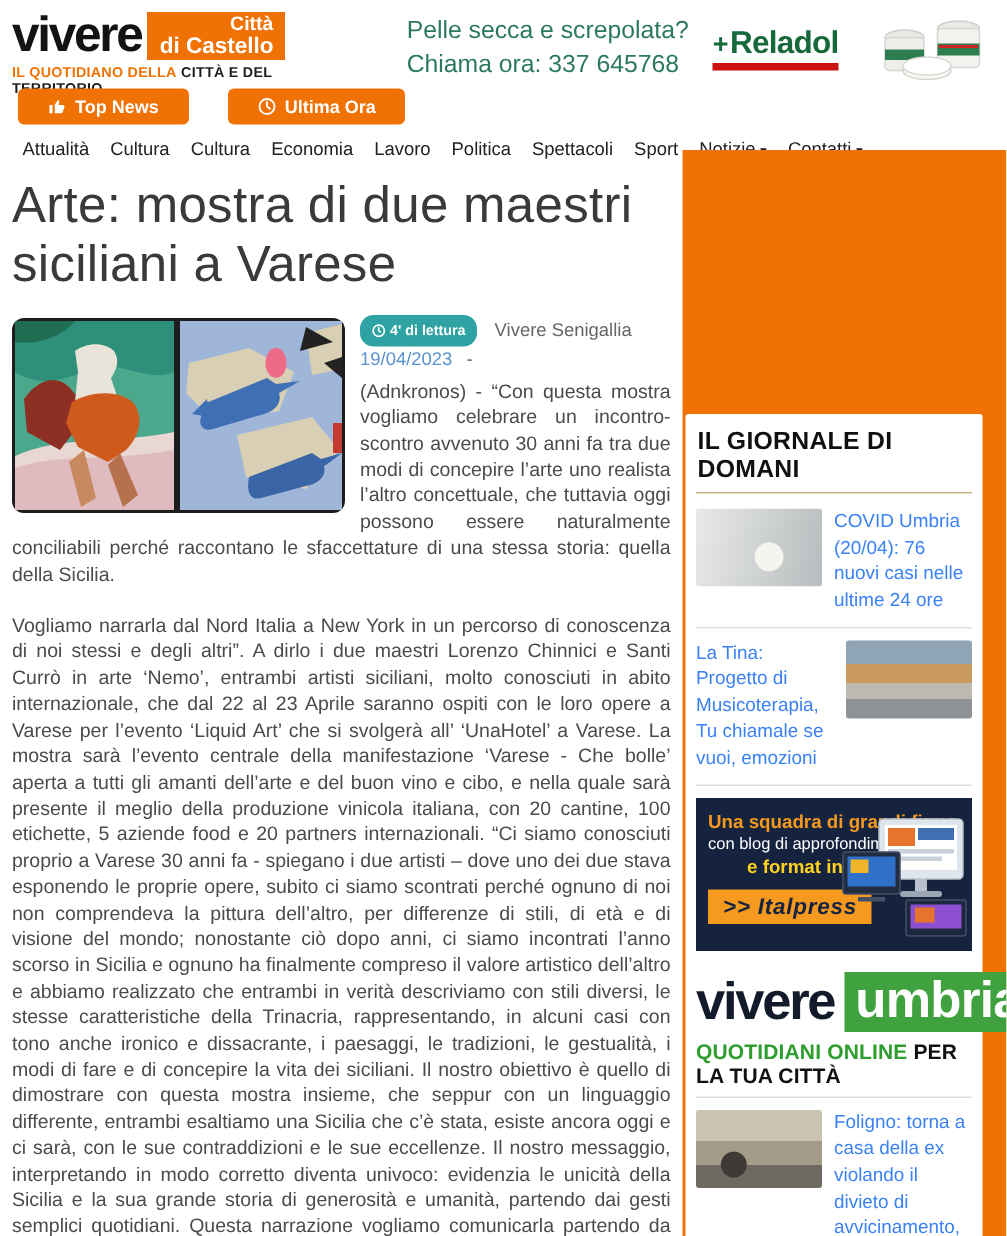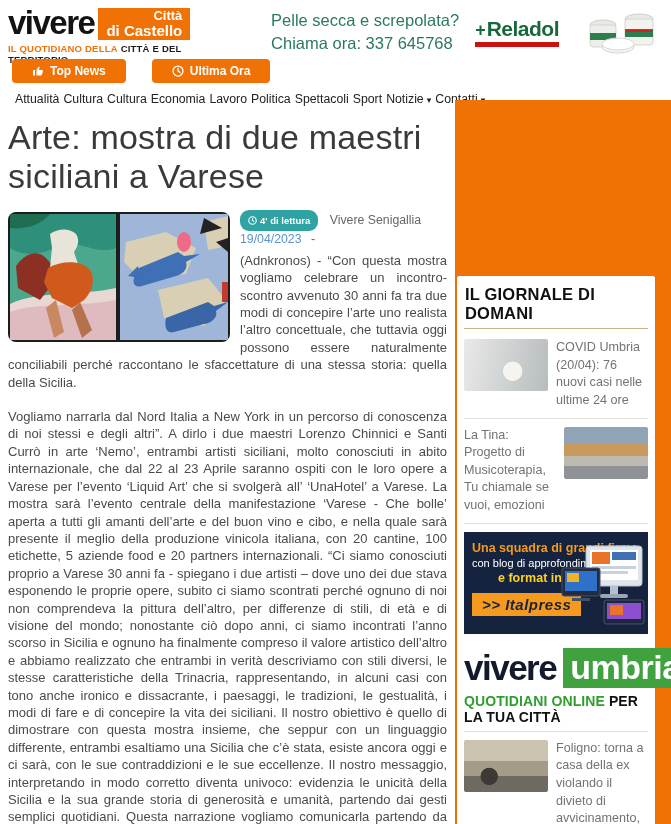--- a/index.html
+++ b/index.html
@@ -25,21 +25,21 @@
   .jars { margin-left:14px; }
 
   
   .btn-row { display:flex; gap:26px; margin:3px 0 4px 12px; }
   .orange-btn { display:flex; align-items:center; gap:6px; background:#f07205; color:#fff;
     border:none; border-radius:4px; padding:5px 20px; font-size:12px; font-weight:700;
     font-family:"Liberation Sans", sans-serif; cursor:pointer; }
 
   
   .left-col { width:455px; }
-  .nav { display:flex; gap:4px; margin:9px 0 0 15px; font-size:12.3px; font-weight:500; color:#222; }
+  .nav { display:flex; gap:14px; margin:9px 0 0 15px; font-size:12.3px; font-weight:500; color:#222; }
   .nav-item { cursor:pointer; white-space:nowrap; }
   .nav-item.dropdown::after { content:"▾"; font-size:9px; margin-left:3px; color:#222; }
   .headline { font-size:34px; font-weight:500; color:#3a3a3a; margin:12px 8px 14px 8px; letter-spacing:.2px; }
 
   .article { padding:0 8px 0 8px; font-size:13px; color:#4b4b4b; text-align:justify; line-height:17.4px; }
   .art-figure { float:left; width:222px; height:130px; margin:2px 10px 4px 0; border-radius:8px; overflow:hidden; }
   .meta-row { font-size:12.3px; color:#666; margin-bottom:3px; text-align:left; }
   .read-badge { display:inline-flex; align-items:center; gap:3px; background:#2fa3a3; color:#fff;
     font-size:9.5px; font-weight:700; border-radius:9px; padding:2px 8px; vertical-align:middle; }
   .meta-source { color:#666; margin:0 6px 0 8px; }
@@ -49,21 +49,21 @@
 
   
   .sidebar { position:absolute; left:455px; top:100px; right:0; bottom:0; background:#f07205; }
   .side-ad-orange { height:176px; cursor:pointer; }
   .panel { margin:0 16px 0 2px; background:#fff; padding:4px 7px 10px 7px; border-radius:2px; }
   .panel-title { font-size:16.5px; font-weight:800; color:#101010; margin:5px 1px 5px; letter-spacing:.2px; }
   .tan-line { border-bottom:1px solid #c8b289; margin-bottom:2px; }
 
   .news-item { display:flex; gap:8px; padding:8px 0; border-bottom:1px solid #e4e0d7; cursor:pointer; }
   .news-item:last-of-type { border-bottom:none; }
-  .news-text { font-size:12.6px; color:#737373; line-height:1.4; }
+  .news-text { font-size:12.6px; color:#3b82f6; line-height:1.4; }
   .thumb { width:84px; height:52px; flex:none; border-radius:2px; position:relative; overflow:hidden; }
   .thumb.right { order:2; }
 
   .thumb-covid { background:
       radial-gradient(circle at 58% 62%, #f6f4ef 0 16%, rgba(0,0,0,0) 17%),
       linear-gradient(100deg,#e9e9e7 0%, #d2d5d5 45%, #b7bcbe 100%); }
   .thumb-latina { background:
       linear-gradient(180deg,#8fa4b4 0 30%, #c89a5e 30% 55%, #bdb9b1 55% 75%, #8e9297 75% 100%); }
   .thumb-foligno { background:
       radial-gradient(circle at 30% 70%, #3d3a35 0 12%, rgba(0,0,0,0) 13%),

